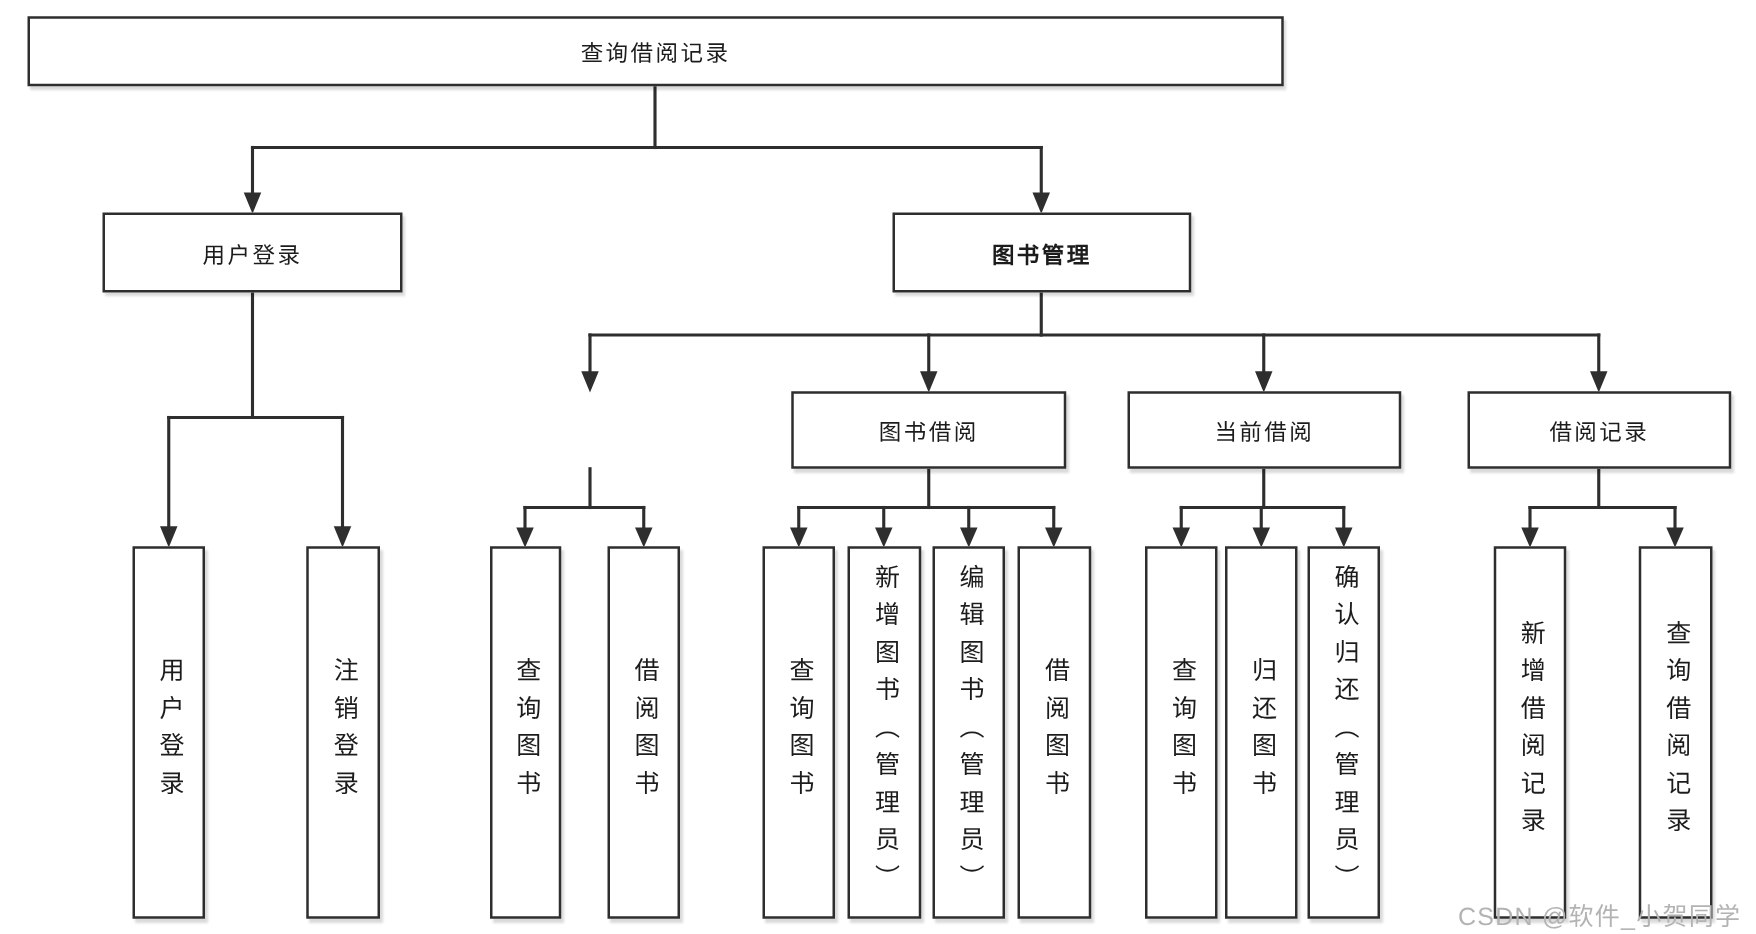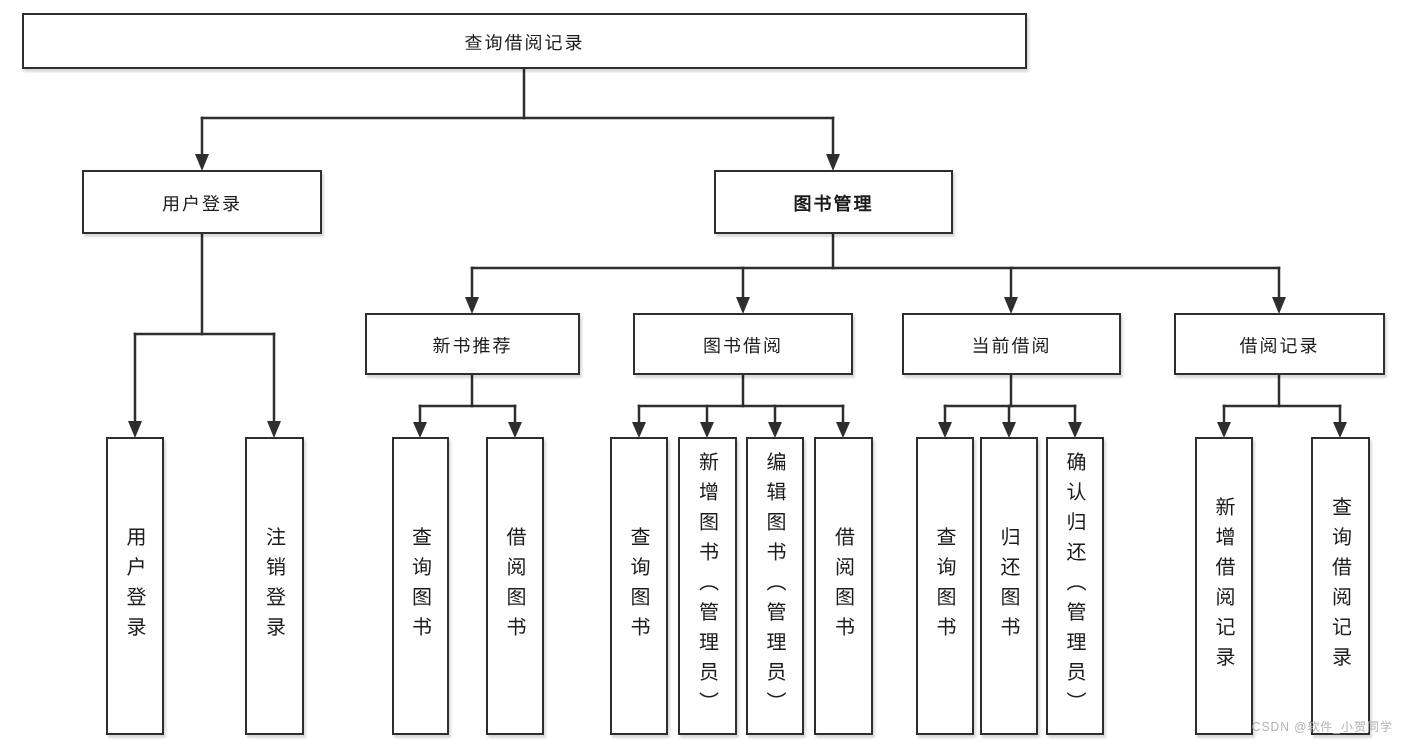--- a/index.html
+++ b/index.html
@@ -53,21 +53,21 @@
     font-size: 20px;
     letter-spacing: 10px;
     line-height: 1;
     color: #1c1c1c;
     white-space: nowrap;
   }
   #watermark {
     position: absolute;
     top: 717px;
     right: 12px;
-    font-size: 12px;
+    font-size: 20px;
     letter-spacing: 1px;
     color: #b3b3b3;
   }
 </style>
 </head>
 <body>
 
 <div id="canvas">
 
   <svg id="wires" viewBox="0 0 1405 747" fill="none" stroke="#2e2e2e" stroke-width="2.5" stroke-linecap="square">
@@ -150,23 +150,20 @@
     <span>查询借阅记录</span>
   </div>
 
   <div class="hnode" style="left:82px; top:170px; width:240px; height:64px;">
     <span>用户登录</span>
   </div>
   <div class="hnode" style="left:714px; top:170px; width:239px; height:64px;font-weight:bold;">
     <span>图书管理</span>
   </div>
 
-  <div class="hnode" style="left:365px; top:313px; width:215px; height:62px;">
-    <span>新书推荐</span>
-  </div>
   <div class="hnode" style="left:633px; top:313px; width:220px; height:62px;">
     <span>图书借阅</span>
   </div>
   <div class="hnode" style="left:1174px; top:313px; width:211px; height:62px;">
     <span>借阅记录</span>
   </div>
   <div class="hnode" style="left:902px; top:313px; width:219px; height:62px;">
     <span>当前借阅</span>
   </div>
 

